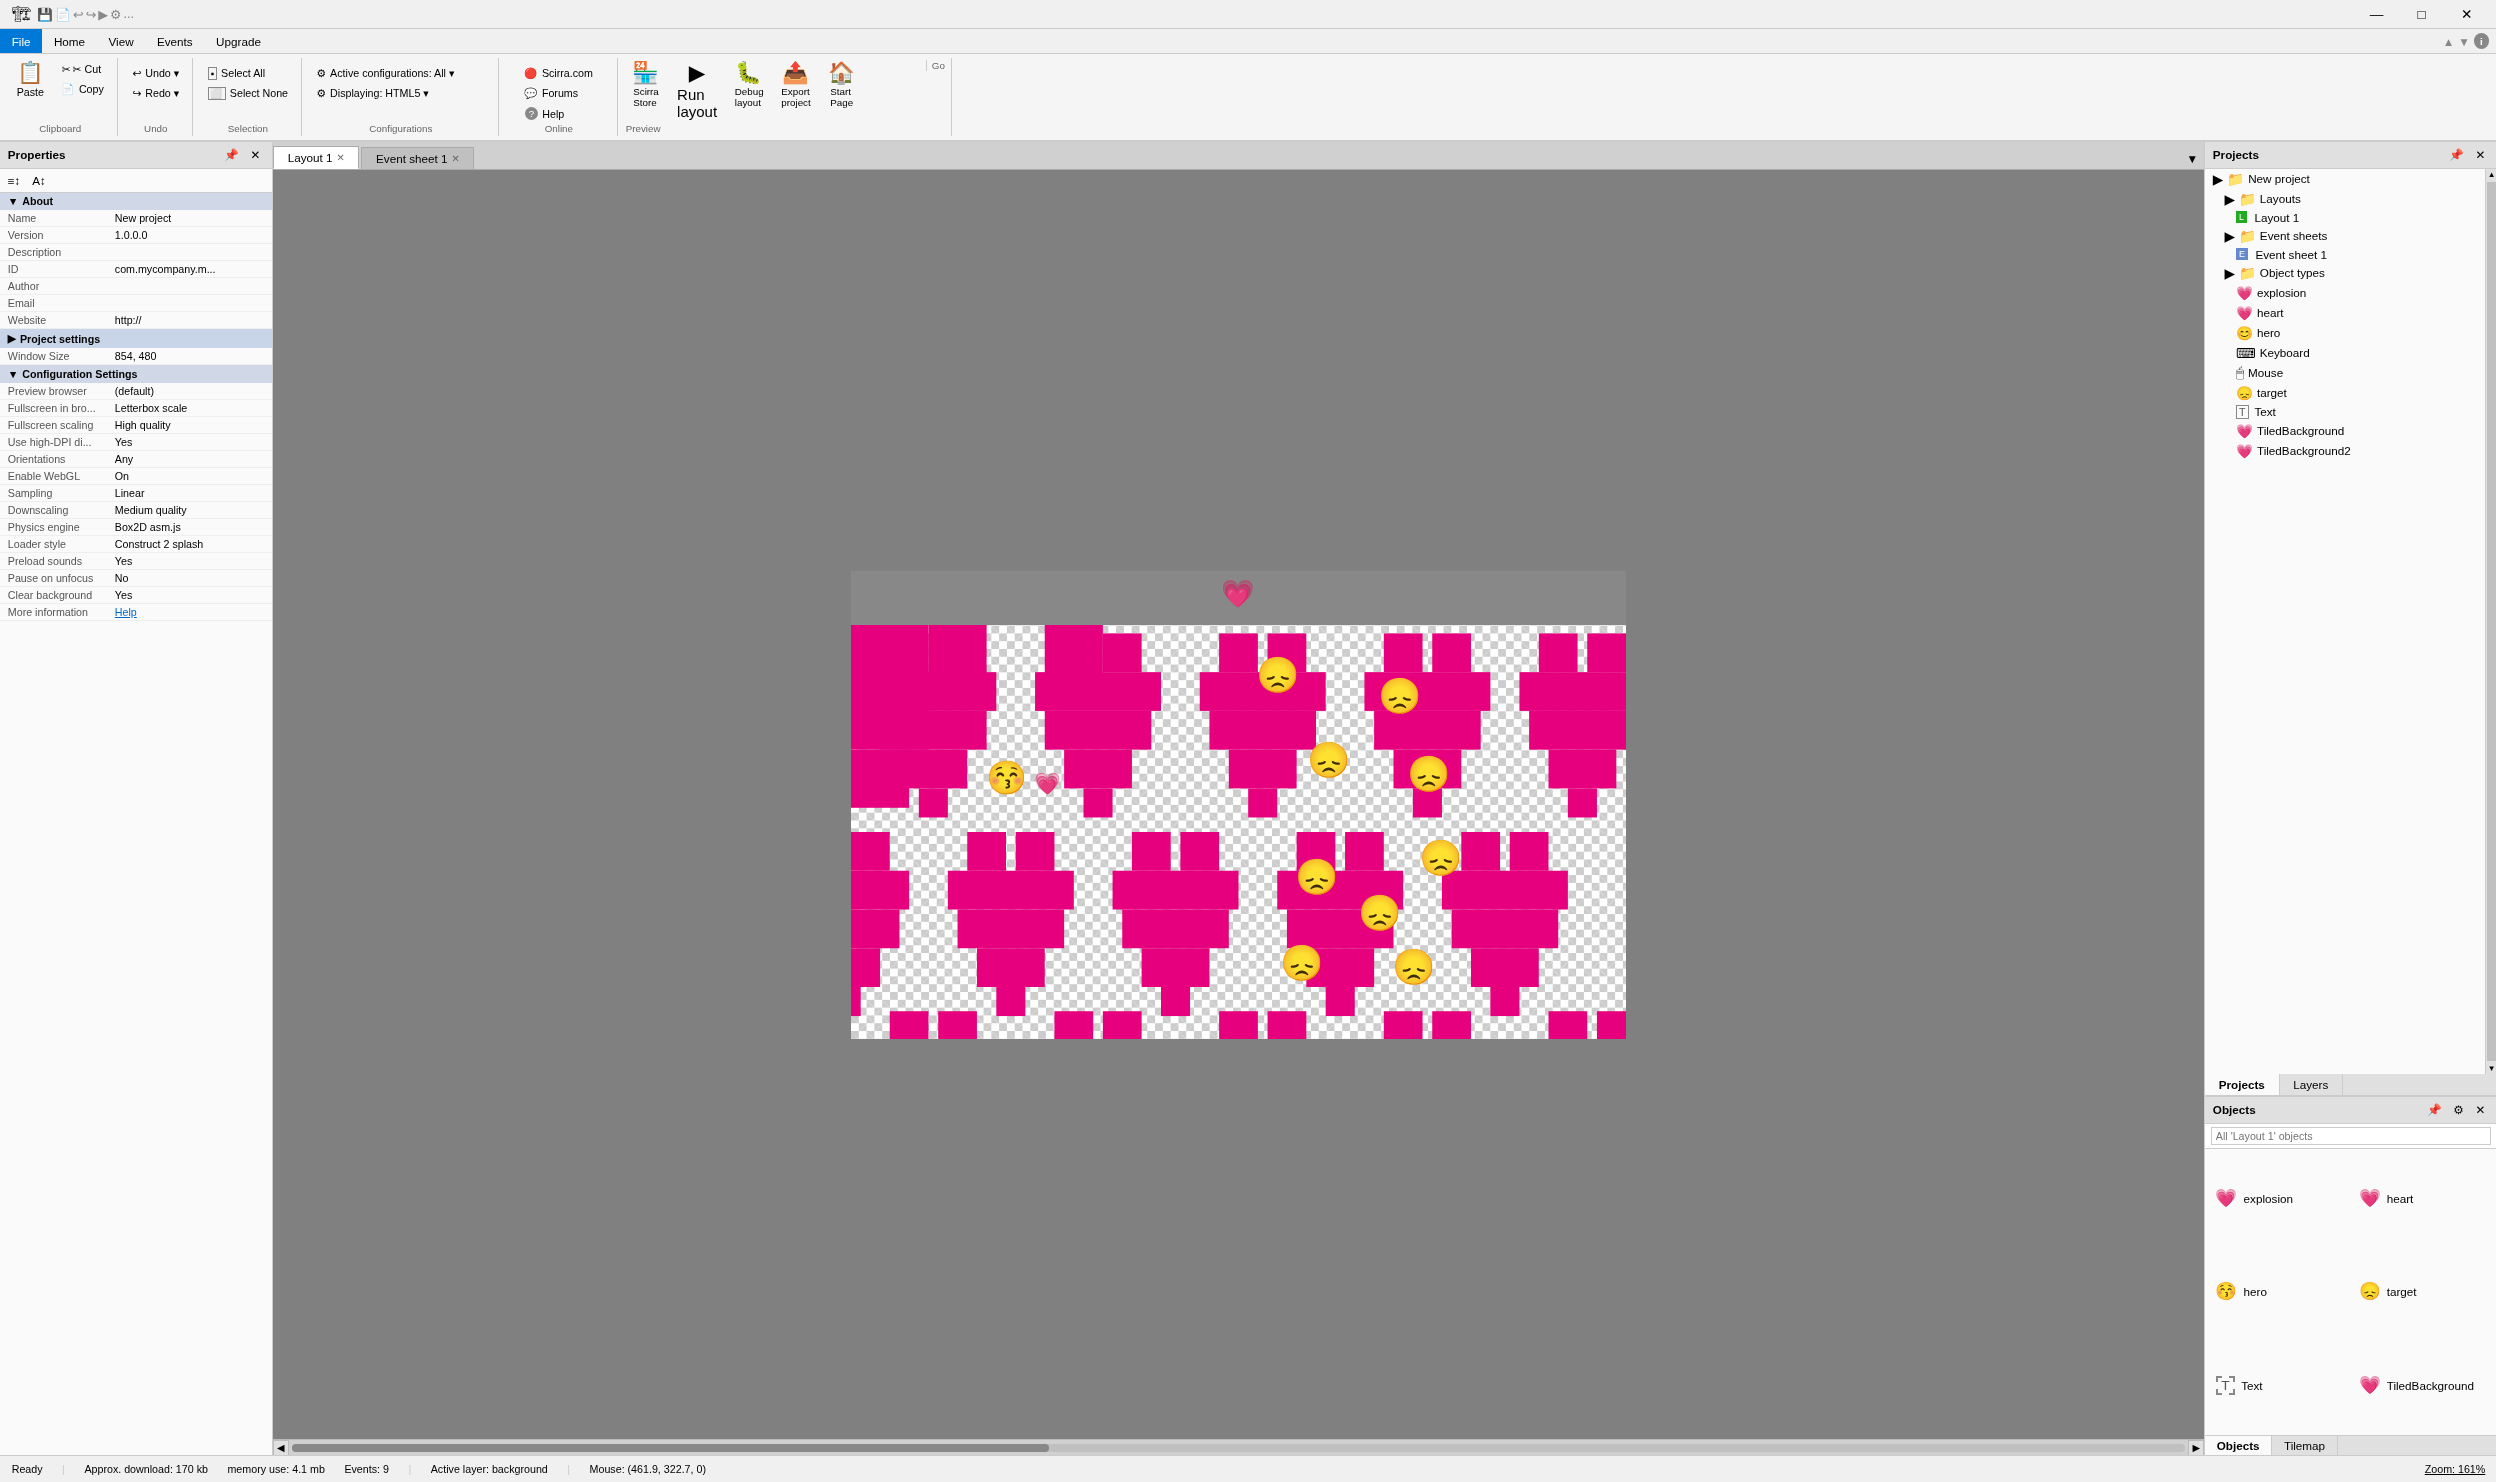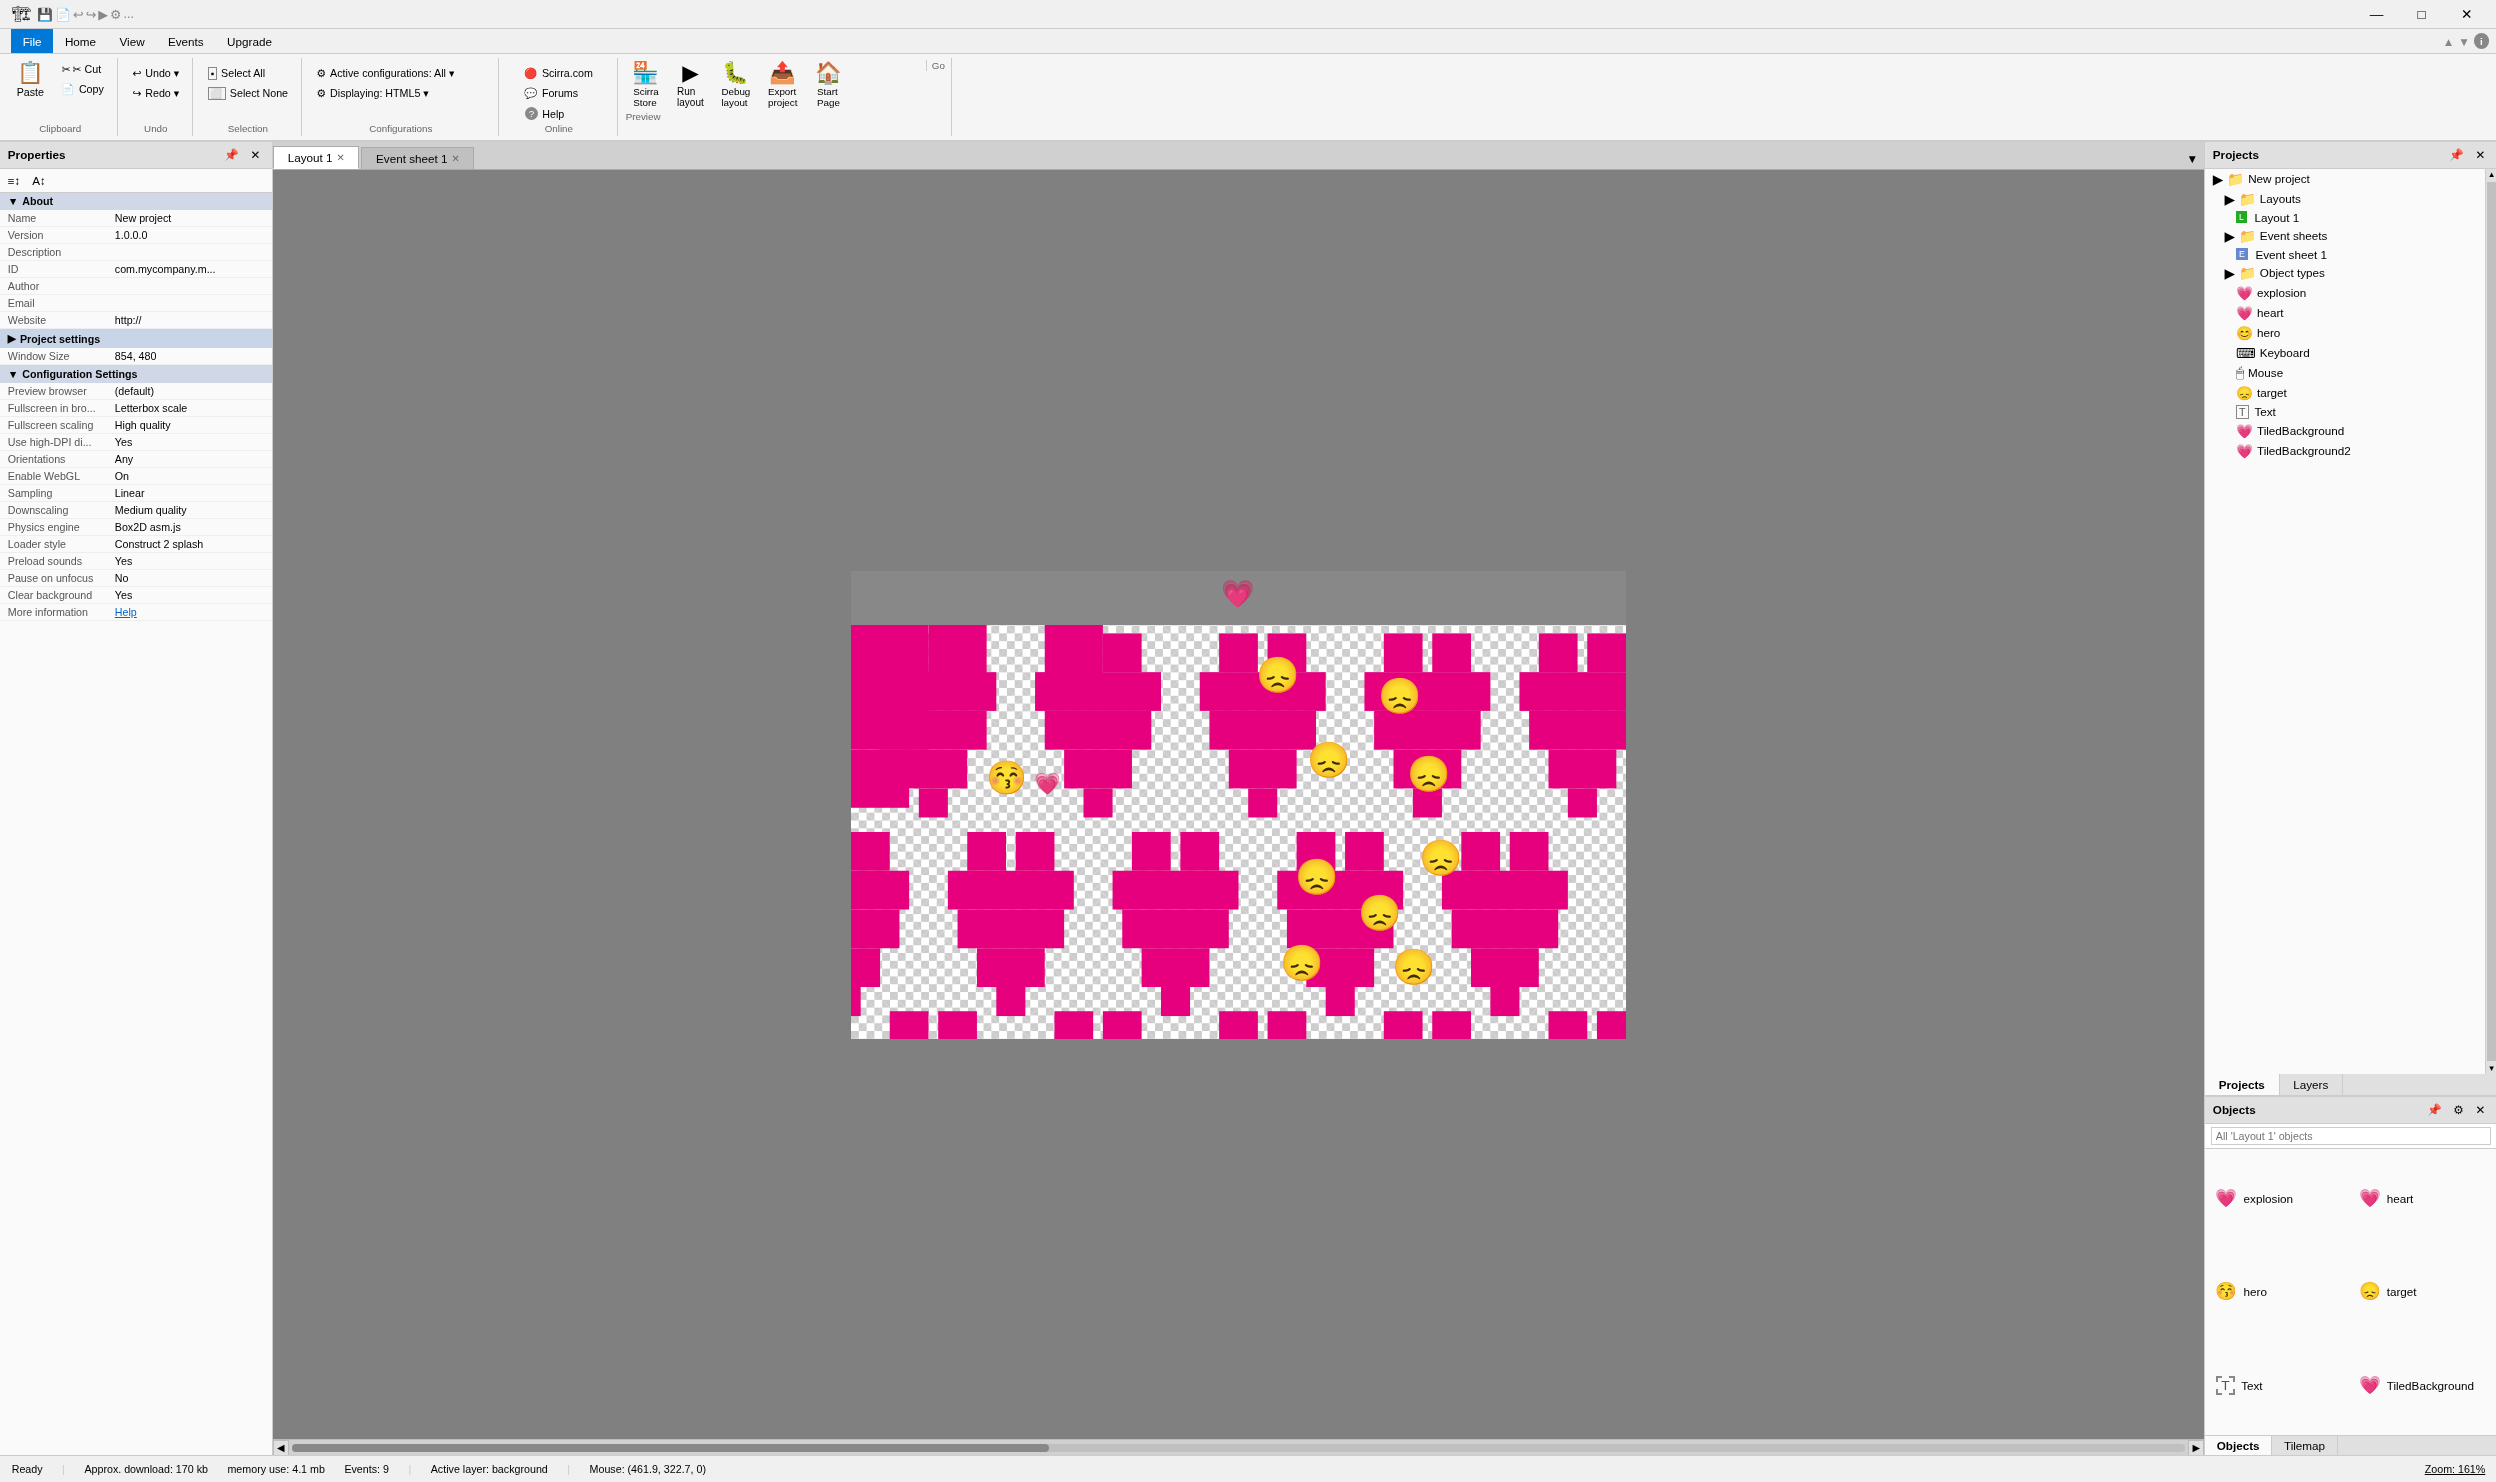--- a/index.html
+++ b/index.html
@@ -30,21 +30,21 @@
       height: 25px;
       display: flex;
       align-items: stretch;
       border-bottom: 1px solid #ccc;
     }
     .menu-item {
       padding: 0 11.7px;
       display: flex; align-items: center;
       cursor: pointer; font-size: 11.7px;
     }
-    .menu-item.active { background: #0078d7; color: white; margin-left: 11px; }
+    .menu-item.active { background: #0078d7; color: white; }
 
     
     #ribbon {
       background: #f5f5f5;
       border-bottom: 2px solid #ccc;
       display: flex;
       align-items: stretch;
       height: 88px;
       padding: 3.9px;
       gap: 2px;
@@ -445,21 +445,21 @@
 
   <div class="ribbon-group" style="flex-direction:row; align-items:flex-start; min-width:332px;">
     <div style="display:flex; flex-direction:column; flex:1;">
       <div style="display:flex; gap:3.9px;">
         <div class="ribbon-btn" style="font-size:9.8px;">
           <span class="icon">🏪</span>
           <span style="font-size:9.8px;">Scirra<br>Store</span>
         </div>
         <div class="ribbon-btn" style="font-size:9.8px;">
           <span class="icon">▶</span>
-          <span style="font-size:10px;">Run<br>layout</span>
+          <span style="font-size:15px;">Run<br>layout</span>
         </div>
         <div class="ribbon-btn" style="font-size:9.8px;">
           <span class="icon">🐛</span>
           <span style="font-size:9.8px;">Debug<br>layout</span>
         </div>
         <div class="ribbon-btn" style="font-size:9.8px;">
           <span class="icon">📤</span>
           <span style="font-size:9.8px;">Export<br>project</span>
         </div>
         <div class="ribbon-btn" style="font-size:9.8px;">

